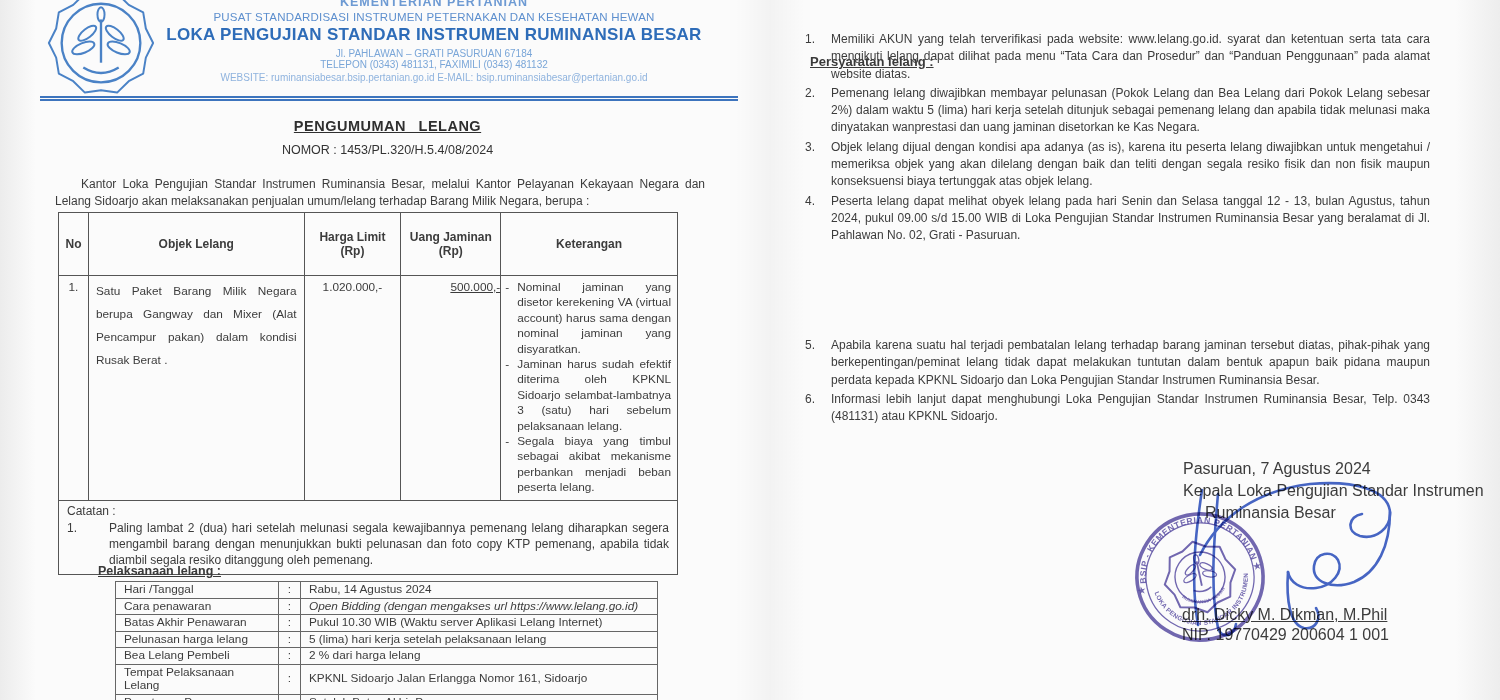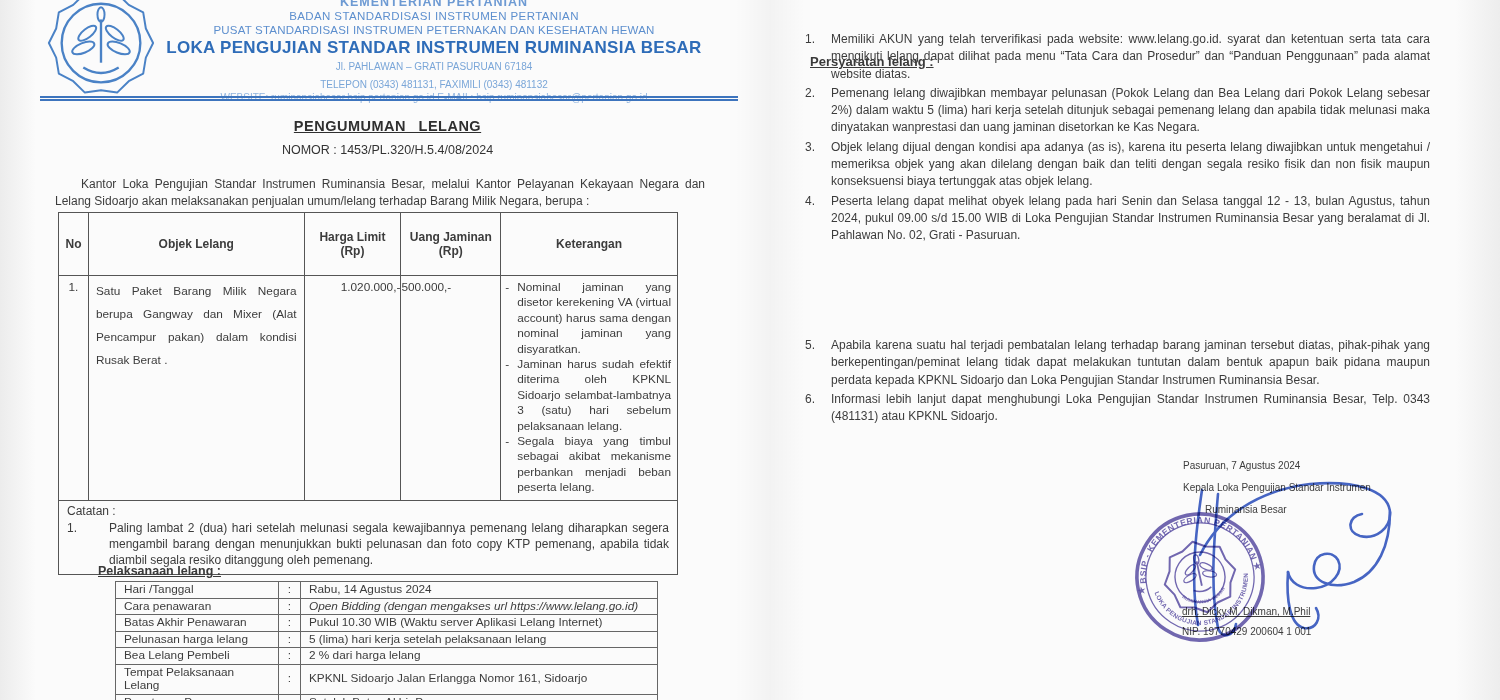--- a/index.html
+++ b/index.html
@@ -15,43 +15,43 @@
 
   .abs { position:absolute; }
 
   
   .lh-text { left:150px; top:-5px; width:568px; text-align:center; color:#4a82c6; }
   .lh-l1 { font-size:12.5px; letter-spacing:1px; font-weight:bold; color:#6d9ad3; }
   .lh-l2 { font-size:11.5px; letter-spacing:.4px; margin-top:1px; color:#5d8fce; }
   .lh-l3 { font-size:11.5px; letter-spacing:.2px; margin-top:2px; color:#5d8fce; }
   .lh-l4 { font-size:17px; font-weight:bold; letter-spacing:.3px; margin-top:2px; color:#2e6cb8; }
   .lh-l5 { font-size:10px; margin-top:3px; color:#7aa6d8; }
-  .lh-l6 { font-size:10px; margin-top:7px; color:#7aa6d8; }
+  .lh-l6 { font-size:10px; margin-top:0; color:#7aa6d8; }
   .lh-l7 { font-size:10px; margin-top:2px; color:#8fb3de; }
   .rule  { left:40px; top:96px; width:698px; height:5px;
            border-top:2px solid #3d74bd; border-bottom:2px solid #3d74bd; }
 
   
   .doc-title { left:35px; top:118px; width:705px; text-align:center;
                font-size:14.5px; font-weight:bold; letter-spacing:.5px; word-spacing:8px;
                text-decoration:underline; color:#2f2f2f; }
   .doc-number { left:35px; top:143px; width:705px; text-align:center; font-size:12.5px; color:#333; }
 
   .intro { left:55px; top:176px; width:650px; font-size:12px; line-height:16.5px;
            text-align:justify; text-indent:26px; color:#3c3c3c; }
 
   
   table.main { left:58px; top:212px; position:absolute; border-collapse:collapse; width:620px;
                font-size:11.8px; color:#3c3c3c; }
   table.main td, table.main th { border:1px solid #555; vertical-align:top; }
   table.main th { font-size:12px; line-height:14px; font-weight:bold; text-align:center; padding:17px 2px; vertical-align:middle; }
   td.c-no   { width:30px;  text-align:center; padding-top:4px; }
   td.c-obj  { width:216px; padding:4px 7px; }
-  td.c-prc  { width:97px;  text-align:right; padding-top:4px; }
-  td.c-dep  { width:100px; text-align:left; padding-top:4px; }
+  td.c-prc  { width:97px;  text-align:center; padding-top:4px; }
+  td.c-dep  { width:100px; text-align:right; padding-top:4px;text-decoration:underline; }
   td.c-ket  { width:177px; padding:4px 6px 4px 4px; }
   .just { text-align:justify; line-height:23px; }
   .ket-item { display:flex; line-height:15.4px; }
   .ket-item .dash { width:12px; flex:0 0 12px; }
   .ket-item .txt  { flex:1; text-align:justify; }
   td.catatan { padding:3px 8px 6px 8px; }
   .cat-row { display:flex; margin-top:2px; line-height:16.2px; font-size:12px; }
   .cat-row .n { width:22px; flex:0 0 22px; }
   .cat-row .t { flex:1; text-align:justify;margin-left:20px; }
   .cat-label { font-size:12px; }
@@ -69,21 +69,21 @@
   
   .per-head { left:810px; top:15px; font-size:13px; font-weight:bold; text-decoration:underline;margin-top:39px; }
   .list { left:805px; width:625px; font-size:12px; color:#3c3c3c; }
   .li { display:flex; margin-bottom:2px; }
   .li .n { width:26px; flex:0 0 26px; line-height:17.3px; }
   .li .t { flex:1; text-align:justify; line-height:17.3px; }
   .list-top { top:31px; }
   .list-bottom { top:337px; }
 
   
-  .sig-line { font-size:10px; color:#3c3c3c; }
+  .sig-line { font-size:16px; color:#3c3c3c; }
   .sg-date  { left:1183px; top:460px; }
   .sg-role1 { left:1183px; top:482px; }
   .sg-role2 { left:1205px; top:504px; }
   .sg-name  { left:1182px; top:606px; text-decoration:underline; }
   .sg-nip   { left:1182px; top:626px; }
   .stamp { left:1125px; top:502px; mix-blend-mode:multiply; }
   .handsig { left:1140px; top:460px; mix-blend-mode:multiply; }
 </style>
 </head>
 <body>
@@ -101,21 +101,20 @@
     <ellipse cx="46" cy="48" rx="11" ry="4.5" transform="rotate(-38 46 48)"></ellipse>
     <ellipse cx="42" cy="63" rx="12" ry="5" transform="rotate(-22 42 63)"></ellipse>
     <ellipse cx="74" cy="48" rx="11" ry="4.5" transform="rotate(38 74 48)"></ellipse>
     <ellipse cx="78" cy="63" rx="12" ry="5" transform="rotate(22 78 63)"></ellipse>
     <path d="M42,83 Q60,94 78,83" stroke-width="2.4"></path>
   </g>
 </svg>
 
 <div class="abs lh-text">
   <div class="lh-l1">KEMENTERIAN PERTANIAN</div>
-  <div class="lh-l2">BADAN STANDARDISASI INSTRUMEN PERTANIAN</div>
   <div class="lh-l3">PUSAT STANDARDISASI INSTRUMEN PETERNAKAN DAN KESEHATAN HEWAN</div>
   <div class="lh-l4">LOKA PENGUJIAN STANDAR INSTRUMEN RUMINANSIA BESAR</div>
   <div class="lh-l5">Jl. PAHLAWAN – GRATI PASURUAN 67184</div>
   <div class="lh-l6">TELEPON (0343) 481131, FAXIMILI (0343) 481132</div>
   <div class="lh-l7">WEBSITE: ruminansiabesar.bsip.pertanian.go.id E-MAIL: bsip.ruminansiabesar@pertanian.go.id</div>
 </div>
 <div class="abs rule"></div>
 
 <div class="abs doc-title">PENGUMUMAN LELANG</div>
 <div class="abs doc-number">NOMOR : 1453/PL.320/H.5.4/08/2024</div>

